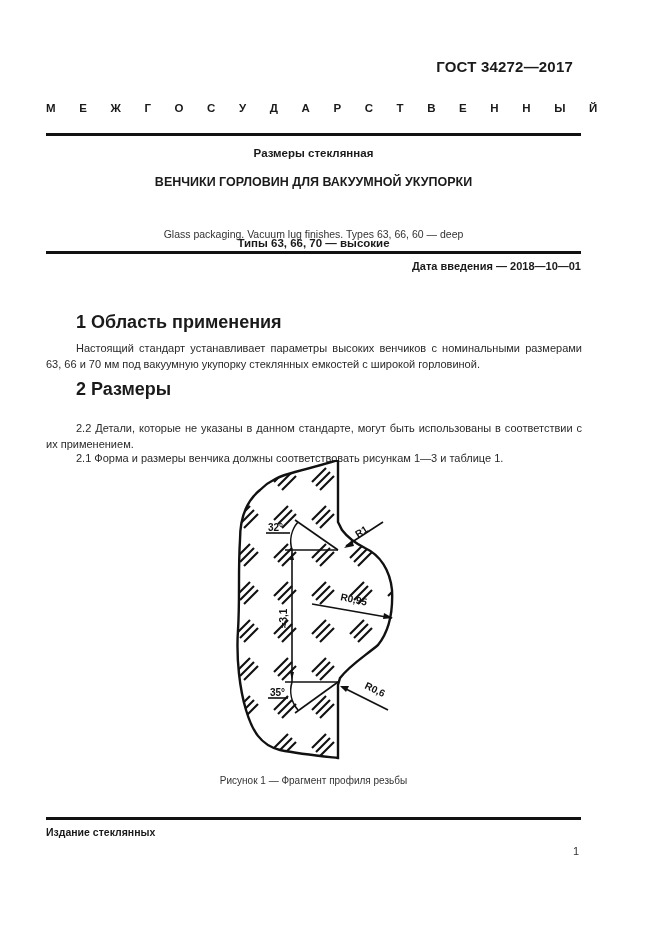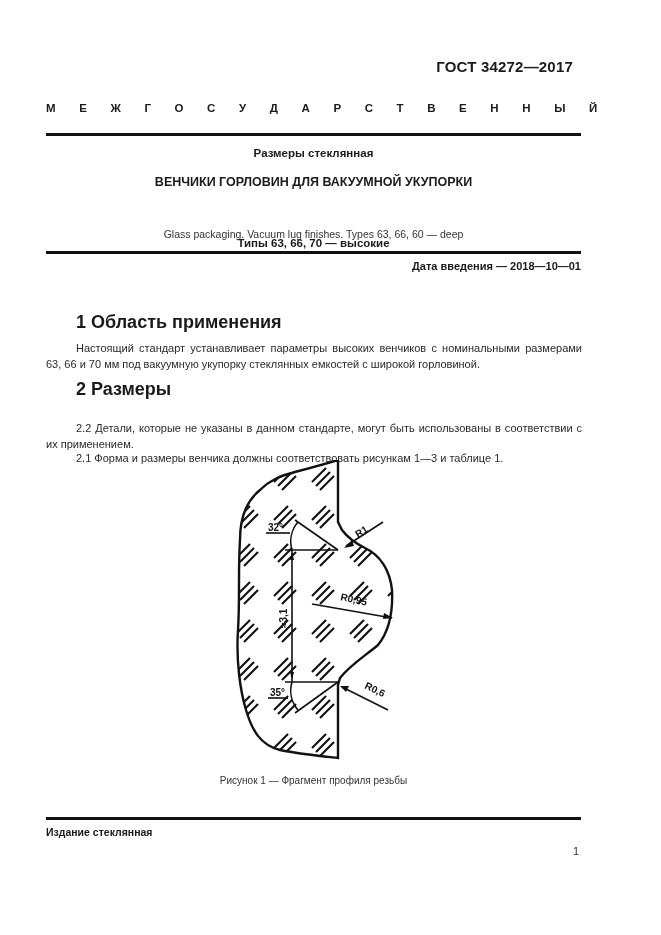--- a/index.html
+++ b/index.html
@@ -98,14 +98,14 @@
     <text class="dim-label" x="0" y="0" transform="translate(57,168) rotate(-90)">≈3,1</text>
     <text class="dim-label" x="0" y="0" transform="translate(128,78) rotate(-33)">R1</text>
     <text class="dim-label" x="0" y="0" transform="translate(110,140) rotate(12)">R0,95</text>
     <text class="dim-label" x="0" y="0" transform="translate(134,228) rotate(26)">R0,6</text>
   </svg>
 </div>
 
 <div class="abs caption">Рисунок 1 — Фрагмент профиля резьбы</div>
 
 <div class="abs rule-bottom"></div>
-<div class="abs edition">Издание стеклянная</div>
+<div class="abs edition">Издание стеклянных</div>
 <div class="abs page-num">1</div>
 
 </body></html>

